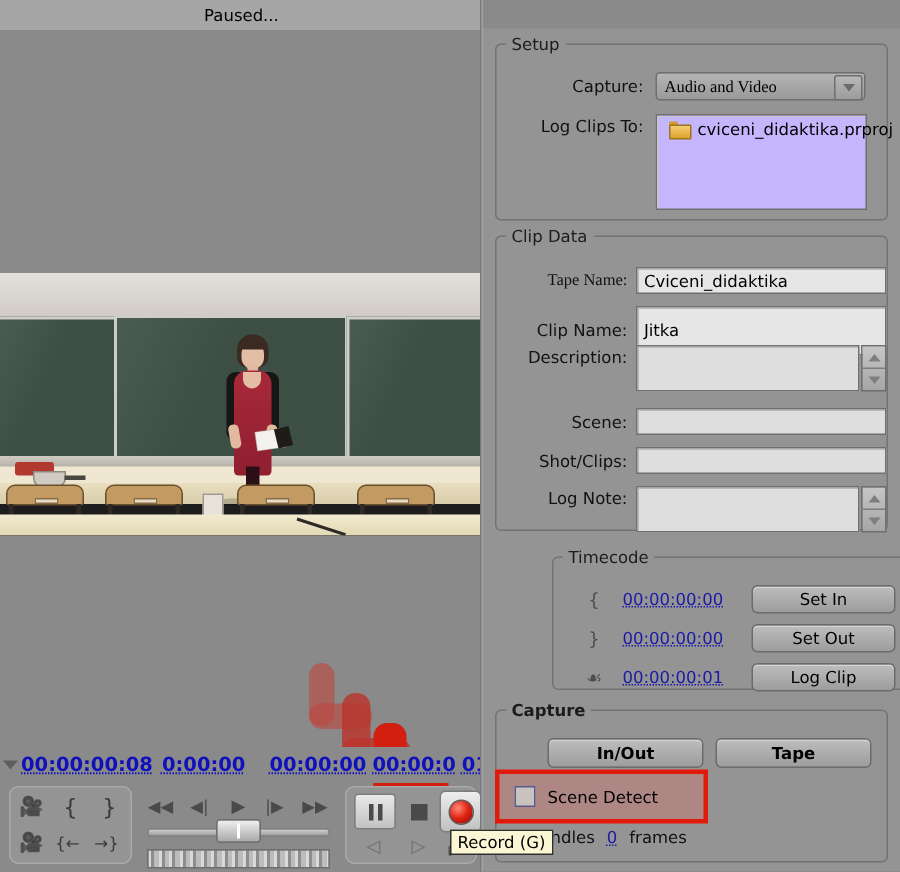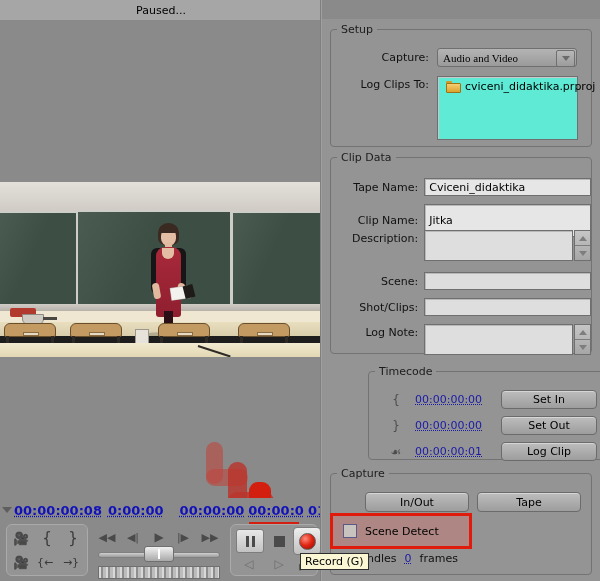--- a/index.html
+++ b/index.html
@@ -148,21 +148,21 @@
     background:linear-gradient(#b4b4b4,#9a9a9a);
     border:1px solid #6f6f6f;box-sizing:border-box;border-radius:3px;
     font-size:11px;display:flex;align-items:center;padding:0 5px;color:#000;font-family:Liberation Serif, serif;
   }
   .combo-arrow{
     position:absolute;right:1px;top:1px;width:19px;height:17px;
     background:linear-gradient(#b8b8b8,#9c9c9c);border:1px solid #6f6f6f;
     border-radius:2px;box-sizing:border-box;display:flex;align-items:center;justify-content:center;
   }
   .caret{width:0;height:0;border-left:4px solid transparent;border-right:4px solid transparent;border-top:5px solid #6b6b6b;}
-  .listbox{background:#5eead4;border:1px solid #6f6f6f;box-sizing:border-box;
+  .listbox{background:#c4b5fd;border:1px solid #6f6f6f;box-sizing:border-box;
     box-shadow:inset 1px 1px 0 #c8c8c8;}
   .tree-item{display:flex;align-items:center;gap:4px;padding:3px 0 0 4px;font-size:11px;color:#000;}
   .dots{width:16px;border-top:1px dotted #8a8a8a;height:1px;}
   .folder{
     width:15px;height:12px;position:relative;flex:0 0 auto;
   }
   .folder .tabf{position:absolute;left:0;top:0;width:6px;height:3px;background:#d19a2e;border-radius:1px 1px 0 0;}
   .folder .body{position:absolute;left:0;top:2px;width:15px;height:10px;
     background:linear-gradient(#f5cf72,#dca22d);border:1px solid #9c7418;border-radius:1px;box-sizing:border-box;}
   .spin{
@@ -371,21 +371,21 @@
               <span>cviceni_didaktika.prproj</span>
             </div>
           </div>
         </div>
       </fieldset>
 
       <fieldset class="box" style="left:8px;top:132px;width:262px;height:203px;">
         <legend>Clip Data</legend>
 
         <div class="row" style="left:0;top:14px;width:100%;">
-          <div class="lbl" style="width:88px;">Tape Name:</div>
+          <div class="lbl" style="width:88px;font-family:Liberation Serif, serif;">Tape Name:</div>
           <div class="field filled" style="margin-left:6px;width:168px;height:18px;">
             <span>Cviceni_didaktika</span>
           </div>
         </div>
 
         <div class="row" style="left:0;top:40px;width:100%;">
           <div class="lbl" style="width:88px;">Clip Name:</div>
           <div class="field filled" style="margin-left:6px;width:168px;height:33px;">
             <span>Jitka</span>
           </div>
@@ -451,21 +451,21 @@
           <div class="btn" style="margin-left:8px;width:96px;height:19px;">Set Out</div>
         </div>
 
         <div class="row" style="left:20px;top:64px;">
           <span class="tc-icon">☙</span>
           <span class="tc-link" style="margin-left:12px;width:78px;">00:00:00:01</span>
           <div class="btn" style="margin-left:8px;width:96px;height:19px;">Log Clip</div>
         </div>
       </fieldset>
 
-      <fieldset class="box" style="left:8px;top:448px;width:262px;height:108px;">
+      <fieldset class="box" style="left:8px;top:448px;width:262px;height:108px;font-weight:bold;">
         <legend>Capture</legend>
 
         <div class="btn" style="position:absolute;left:34px;top:12px;width:104px;height:20px;">In/Out</div>
         <div class="btn" style="position:absolute;left:146px;top:12px;width:104px;height:20px;">Tape</div>
       </fieldset>
 
       <div class="scene-wrap" style="left:8px;top:494px;width:142px;height:36px;">
         <div style="display:flex;align-items:center;gap:8px;height:100%;padding-left:10px;">
           <span class="checkbox"></span>
           <span>Scene Detect</span>

